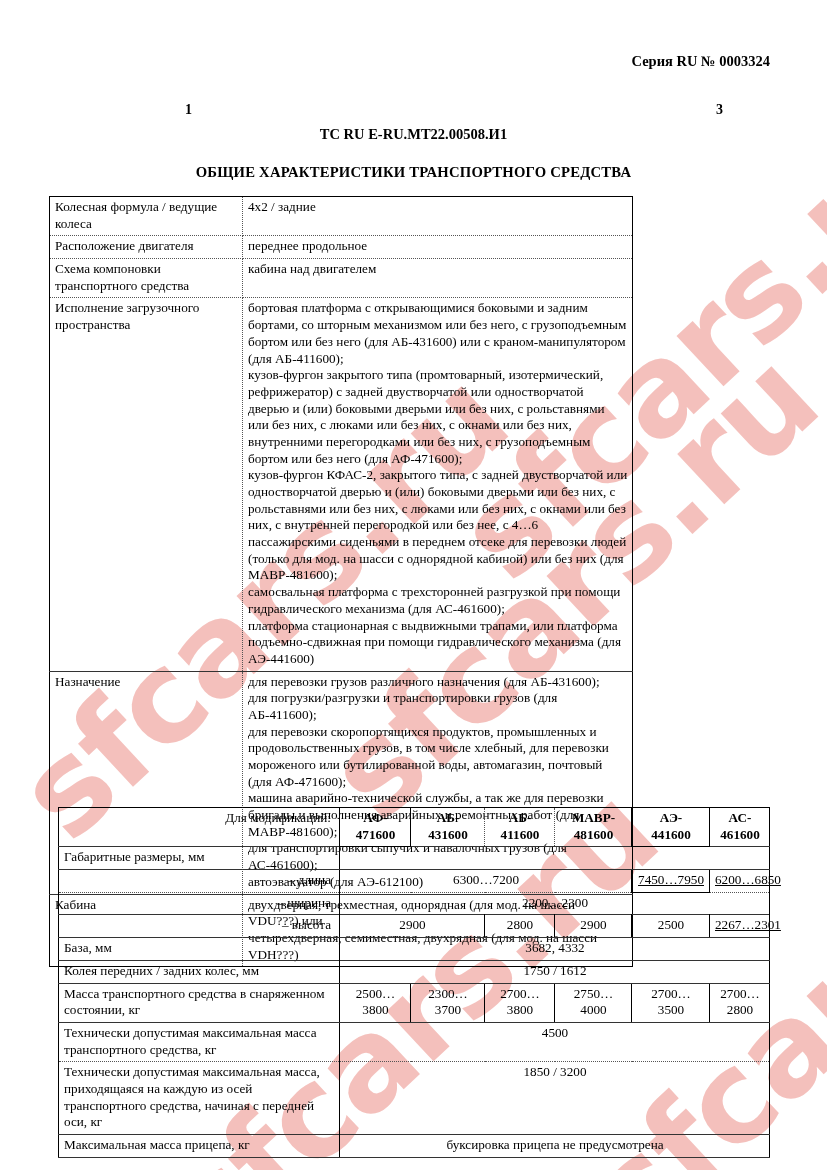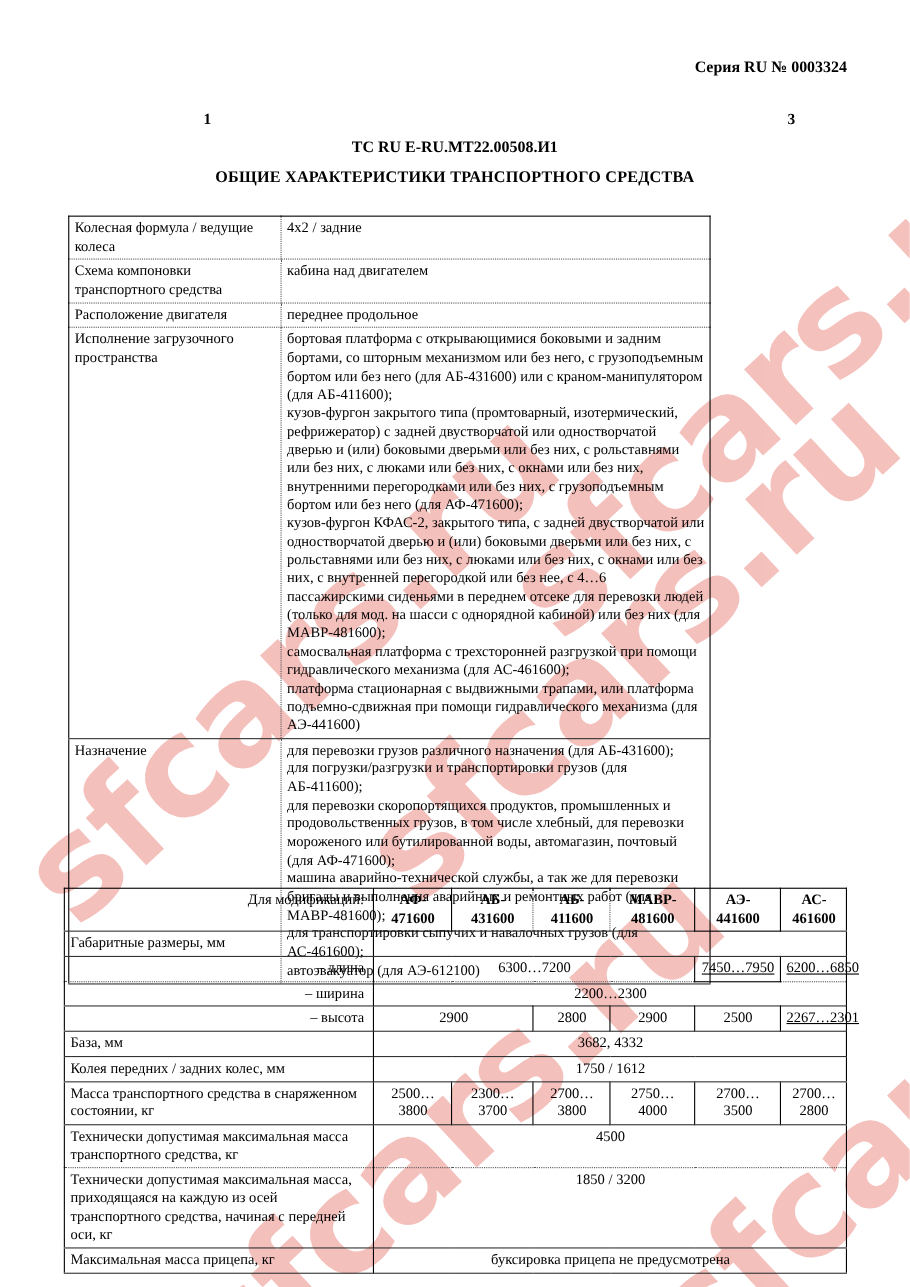--- a/index.html
+++ b/index.html
@@ -83,38 +83,38 @@
     left: 0; right: 0;
     top: 126px;
     text-align: center;
     font-weight: 700;
     font-size: 14.5px;
   }
 
   .doc-title {
     position: absolute;
     left: 0; right: 0;
-    top: 153px;
+    top: 164px;
     text-align: center;
     font-weight: 700;
     font-size: 14.7px;
     letter-spacing: .2px;
   }
 
   
   table {
     border-collapse: collapse;
     table-layout: fixed;
     font-size: 13.2px;
     line-height: 1.265;
   }
 
   #table-general {
     position: absolute;
-    left: 62px;
+    left: 49px;
     top: 196px;
     width: 584px;
     border: 1.6px solid #000;
   }
   #table-general td {
     border: 1px dotted #555;
     padding: 2px 4px 3px 5px;
     vertical-align: top;
   }
   #table-general td.label {
@@ -187,46 +187,53 @@
 
   <div class="doc-title">ОБЩИЕ ХАРАКТЕРИСТИКИ ТРАНСПОРТНОГО СРЕДСТВА</div>
 
   <table id="table-general">
     <tbody>
       <tr>
         <td class="label">Колесная формула / ведущие колеса</td>
         <td>4х2 / задние</td>
       </tr>
       <tr>
+        <td class="label">Расположение двигателя</td>
+        <td>переднее продольное</td>
+      </tr>
+      <tr>
         <td class="label">Схема компоновки транспортного средства</td>
         <td>кабина над двигателем</td>
-      </tr>
-      <tr>
-        <td class="label">Расположение двигателя</td>
-        <td>переднее продольное</td>
       </tr>
       <tr>
         <td class="label">Исполнение загрузочного пространства</td>
         <td>
           <span class="blockline">бортовая платформа с открывающимися боковыми и задним бортами, со шторным механизмом или без него, с грузоподъемным бортом или без него (для АБ-431600) или с краном-манипулятором (для АБ-411600);</span>
           <span class="blockline">кузов-фургон закрытого типа (промтоварный, изотермический, рефрижератор) с задней двустворчатой или одностворчатой дверью и (или) боковыми дверьми или без них, с рольставнями или без них, с люками или без них, с окнами или без них, внутренними перегородками или без них, с грузоподъемным бортом или без него (для  АФ-471600);</span>
           <span class="blockline">кузов-фургон КФАС-2, закрытого типа, с задней двустворчатой или одностворчатой дверью и (или) боковыми дверьми или без них, с рольставнями или без них, с люками или без них, с окнами или без них, с внутренней перегородкой или без нее, с 4…6 пассажирскими сиденьями в переднем отсеке для перевозки людей (только для мод. на шасси с однорядной кабиной) или без них (для МАВР-481600);</span>
           <span class="blockline">самосвальная платформа с трехсторонней разгрузкой при помощи гидравлического механизма (для АС-461600);</span>
           <span class="blockline">платформа стационарная с выдвижными трапами, или платформа подъемно-сдвижная при помощи гидравлического механизма (для АЭ-441600)</span>
         </td>
       </tr>
       <tr class="rowline">
         <td class="label">Назначение</td>
         <td>
           <span class="blockline">для перевозки грузов различного назначения (для АБ-431600);</span>
           <span class="blockline">для погрузки/разгрузки и транспортировки грузов (для АБ-411600);</span>
           <span class="blockline">для перевозки скоропортящихся продуктов, промышленных и продовольственных грузов, в том числе хлебный, для перевозки мороженого или бутилированной воды, автомагазин, почтовый (для АФ-471600);</span>
           <span class="blockline">машина аварийно-технической службы, а так же для перевозки бригады и выполнения аварийных и ремонтных работ (для МАВР-481600);</span>
           <span class="blockline">для транспортировки сыпучих и навалочных грузов (для АС-461600);</span>
           <span class="blockline">автоэвакуатор (для АЭ-612100)</span>
+        </td>
+      </tr>
+      <tr>
+        <td class="label">Кабина</td>
+        <td>
+          <span class="blockline">двухдверная, трехместная, однорядная (для мод. на шасси VDU???) или</span>
+          <span class="blockline">четырехдверная, семиместная, двухрядная (для мод. на шасси VDH???)</span>
         </td>
       </tr>
     </tbody>
   </table>
 
   <table id="table-mods">
     <colgroup>
       <col style="width:281px">
       <col style="width:71px">
       <col style="width:74px">

